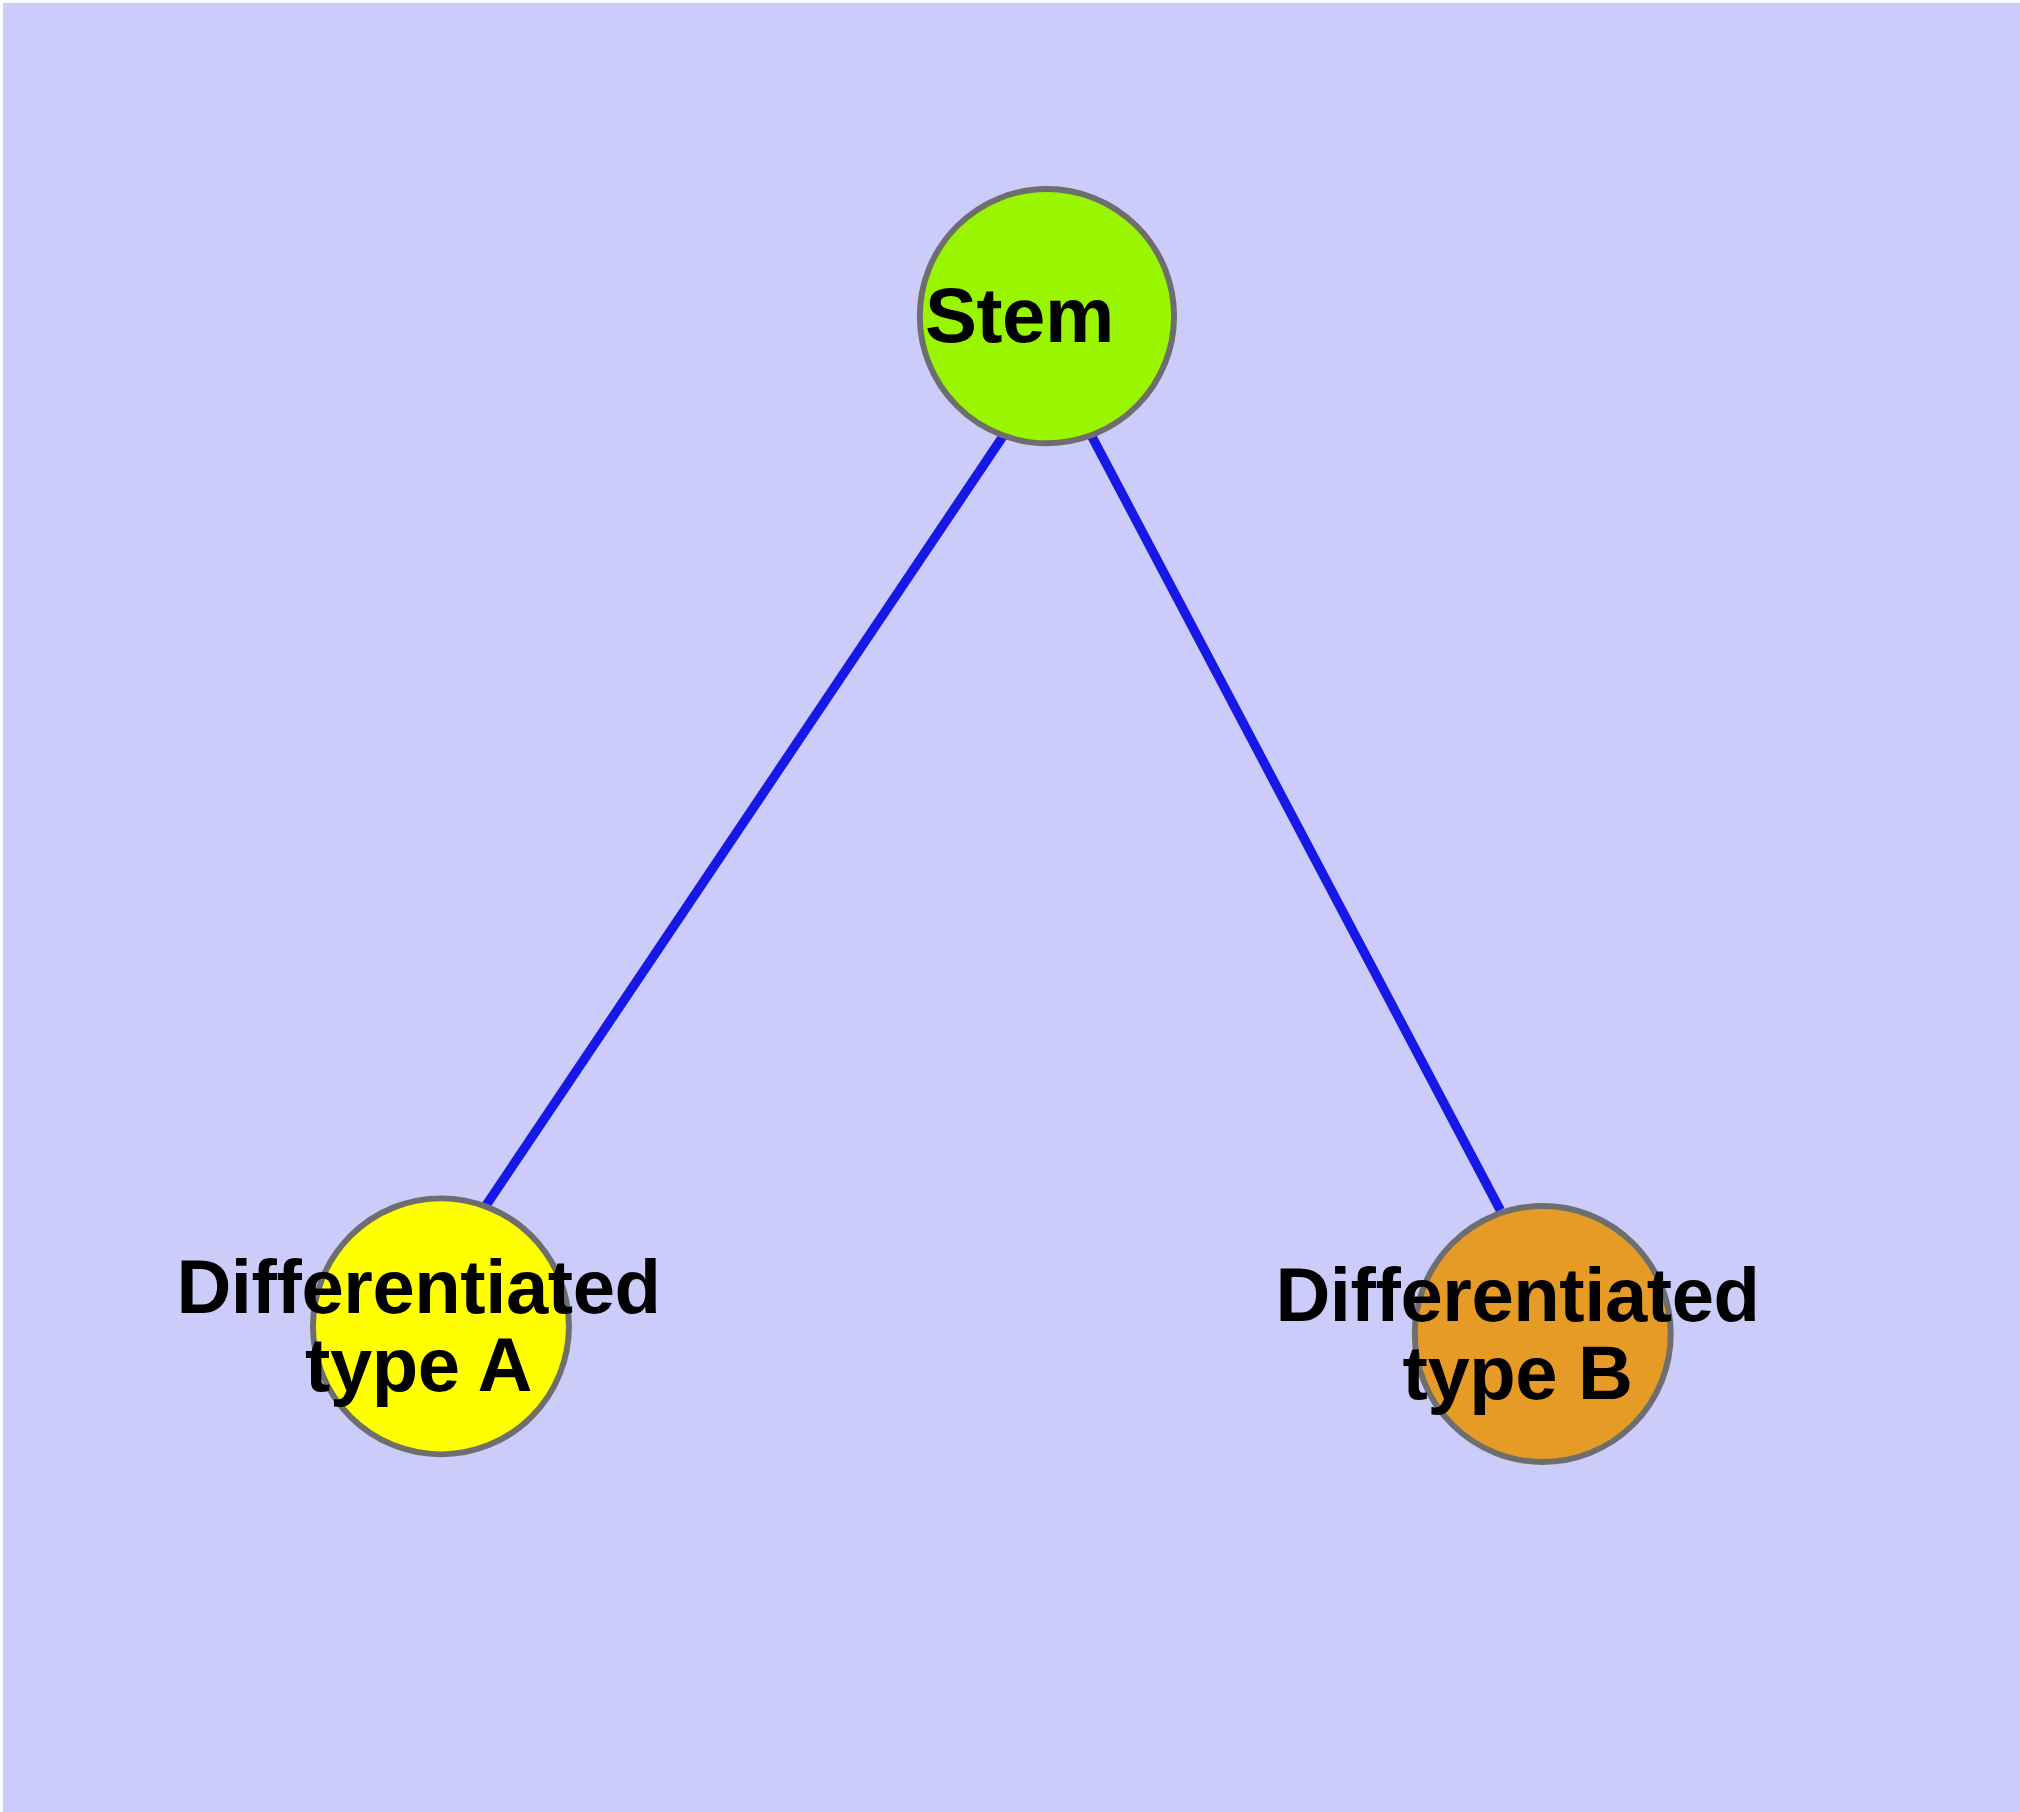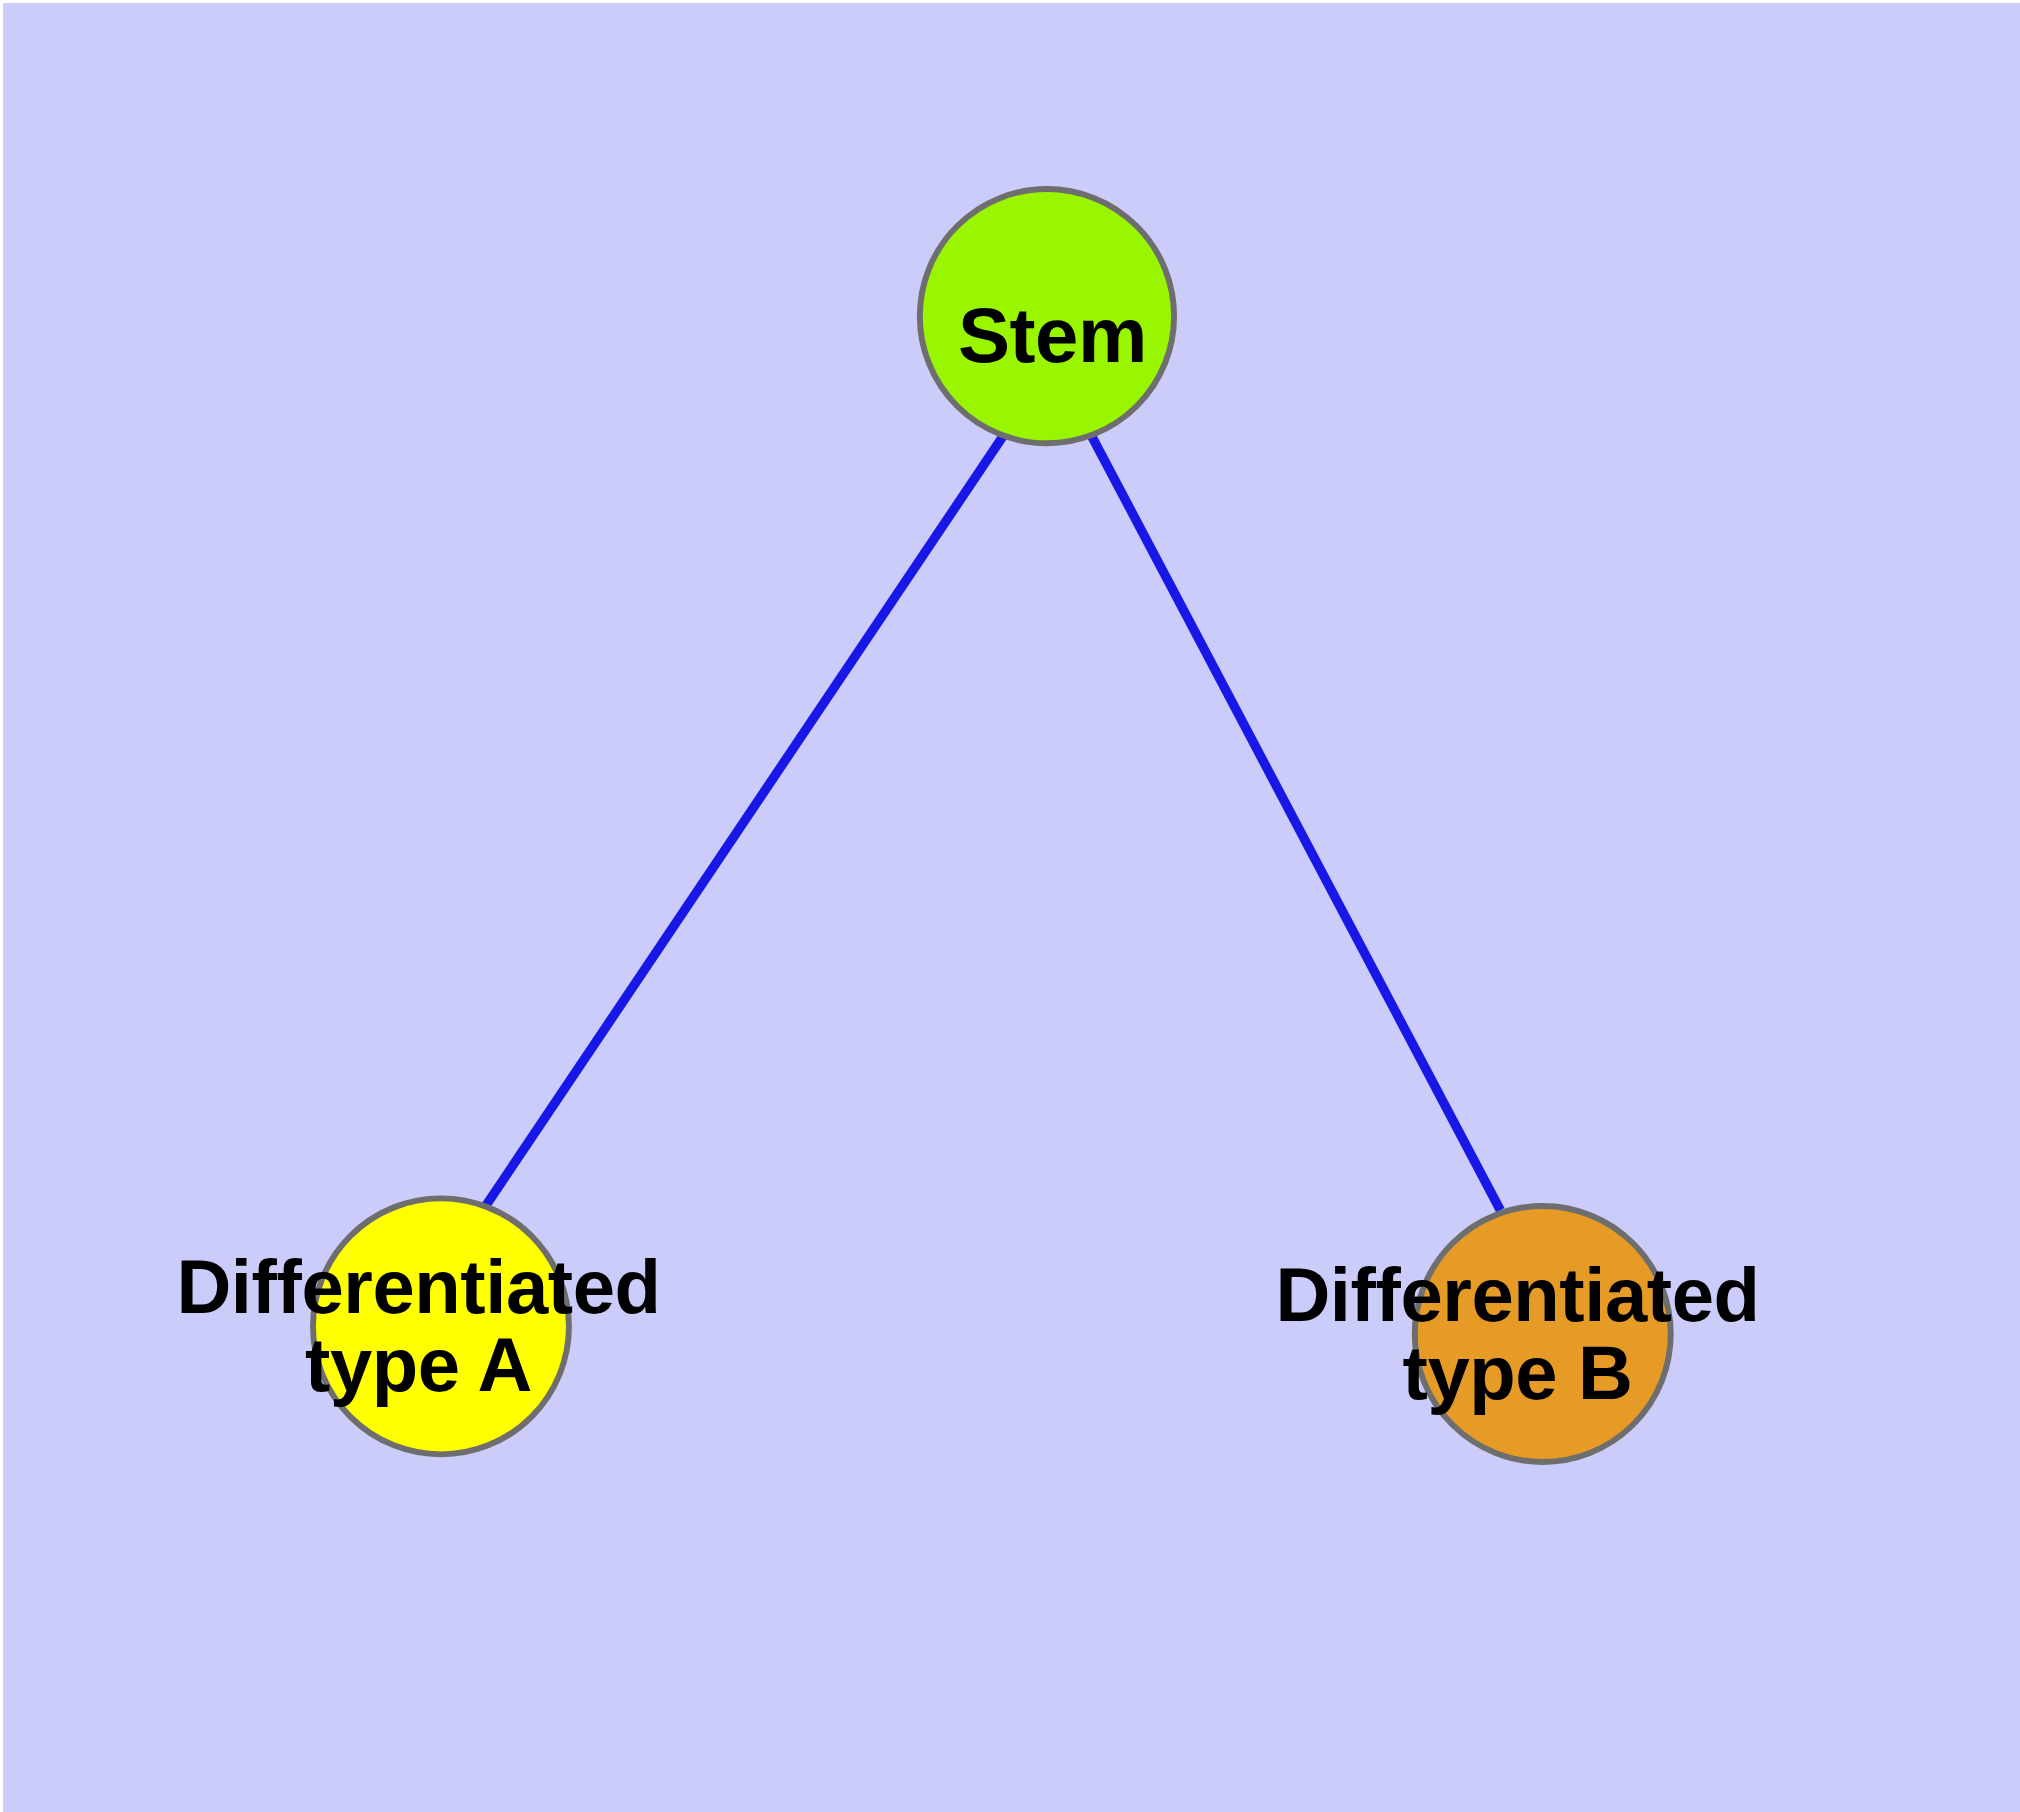--- a/index.html
+++ b/index.html
@@ -60,21 +60,21 @@
         <line x1="1288" y1="515" x2="1770" y2="1428" stroke="#1818e6" stroke-width="11" stroke-linecap="butt"></line>
       </g>
     <g id="nodes-group">
         <circle cx="1235" cy="373" r="150" fill="#99f500" stroke="#6e6e6e" stroke-width="7"></circle>
         <circle cx="520" cy="1565" r="151" fill="#ffff00" stroke="#6e6e6e" stroke-width="7"></circle>
         <circle cx="1820" cy="1574" r="151" fill="#e69b26" stroke="#6e6e6e" stroke-width="7"></circle>
       </g>
   </svg>
 
   <div id="labels-layer">
-      <div class="node-label label-root" style="width: 1187px; left: 459px; top: 276px; margin-top: 20px;">Stem</div>
+      <div class="node-label label-root" style="width: 1187px; left: 426px; top: 276px;">Stem</div>
       <div class="node-label label-leaf" style="width: 1187px; left: -175px; top: 1248px;">Differentiated
 type A</div>
       <div class="node-label label-leaf" style="width: 1187px; left: 924px; top: 1256px;">Differentiated
 type B</div>
     </div>
 
 </div>
 
 
 </body></html>

